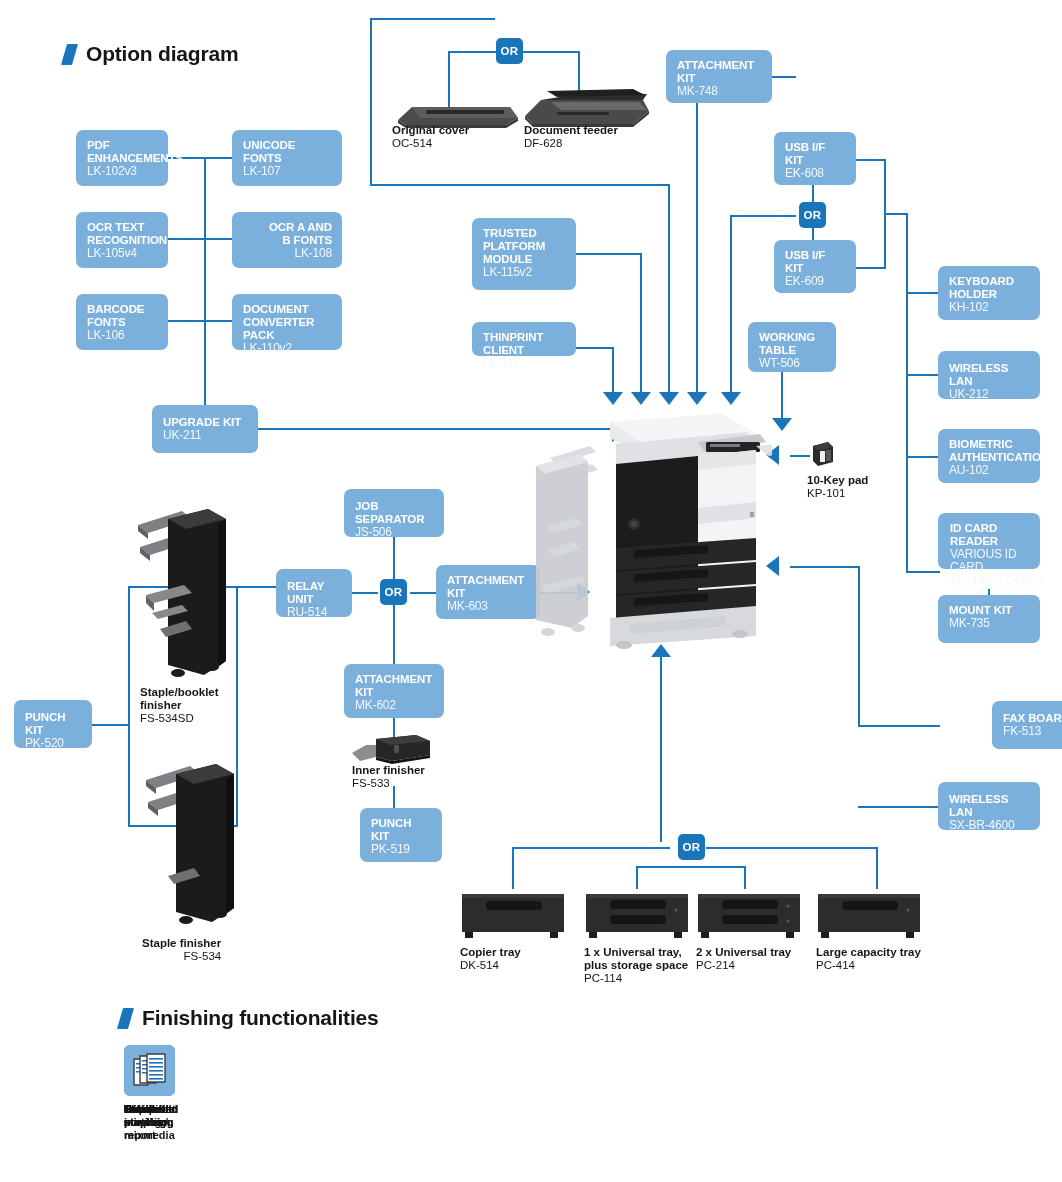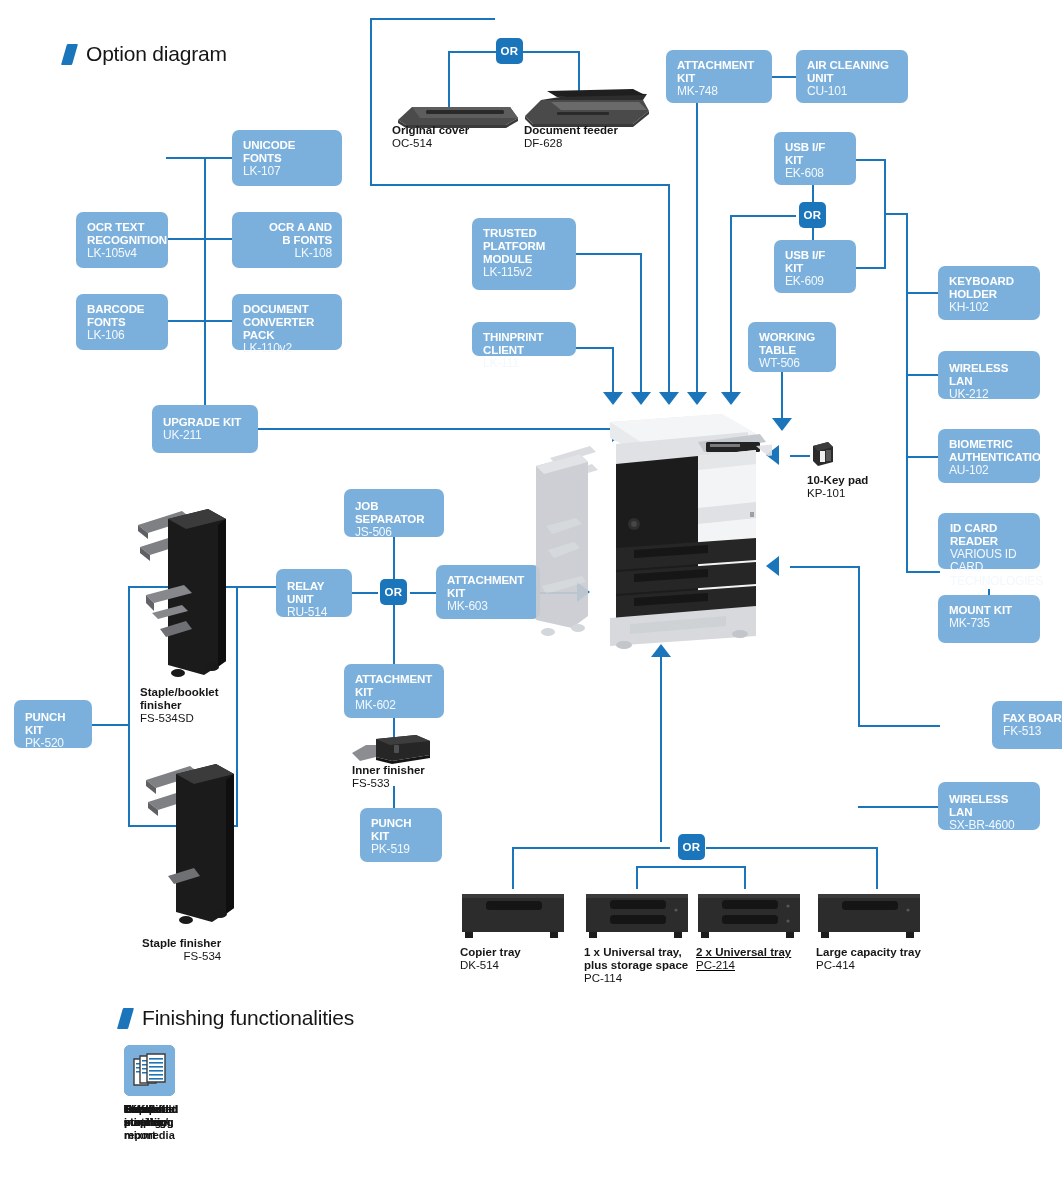--- a/index.html
+++ b/index.html
@@ -3,21 +3,21 @@
 <meta charset="utf-8">
 <style>
   html,body{margin:0;padding:0;background:#ffffff;}
   body{font-family:"Liberation Sans", sans-serif;}
   #page{position:relative;width:1062px;height:1182px;background:#fff;overflow:hidden;}
 
   
   .sec-head{position:absolute;display:flex;align-items:center;gap:11px;}
   .sec-mark{width:11px;height:21px;background:#1b75bb;
             transform:skewX(-16deg);border-radius:1px;}
-  .sec-title{font-size:21px;font-weight:normal;color:#161616;letter-spacing:-0.2px;
+  .sec-title{font-size:21px;font-weight:bold;color:#161616;letter-spacing:-0.2px;
              font-family:"Liberation Sans", sans-serif;white-space:nowrap;}
 
   
   .obox{position:absolute;background:#7cb0dc;border-radius:7px;color:#ffffff;
         box-sizing:border-box;padding:9px 10px 8px 11px;line-height:1.12;}
   .obox .t1{font-size:11.5px;font-weight:bold;letter-spacing:-0.1px;text-transform:uppercase;}
   .obox .t2{font-size:12px;font-weight:normal;color:#f2f8fc;letter-spacing:-0.2px;}
   .obox .t2.upper{text-transform:uppercase;font-weight:normal;}
 
   
@@ -151,20 +151,25 @@
     <div class="arw arw-u" style="left:651px;top:644px;"></div>
     <div class="ln lnh" style="left:512px;top:847px;width:158px;"></div>
     <div class="ln lnh" style="left:706px;top:847px;width:172px;"></div>
     <div class="ln lnv" style="left:512px;top:847px;height:42px;"></div>
     <div class="ln lnv" style="left:876px;top:847px;height:42px;"></div>
     <div class="ln lnh" style="left:636px;top:866px;width:110px;"></div>
     <div class="ln lnv" style="left:636px;top:866px;height:23px;"></div>
     <div class="ln lnv" style="left:744px;top:866px;height:23px;"></div>
   </div>
 
+  <div class="obox" style="left:76px;top:130px;width:92px;height:56px;">
+    <div class="t1" style="white-space:pre-line">PDF
+ENHANCEMENTS</div>
+    <div class="t2">LK-102v3</div>
+  </div>
   <div class="obox" style="left:232px;top:130px;width:110px;height:56px;">
     <div class="t1" style="white-space:pre-line">UNICODE
 FONTS</div>
     <div class="t2">LK-107</div>
   </div>
 
   <div class="obox" style="left:76px;top:212px;width:92px;height:56px;">
     <div class="t1" style="white-space:pre-line">OCR TEXT
 RECOGNITION</div>
     <div class="t2">LK-105v4</div>
@@ -200,25 +205,20 @@
   <div class="obox" style="left:472px;top:322px;width:104px;height:34px;">
     <div class="t1" style="white-space:pre-line">THINPRINT
 CLIENT</div>
     <div class="t2">LK-111</div>
   </div>
 
   <div class="obox" style="left:666px;top:50px;width:106px;height:53px;">
     <div class="t1" style="white-space:pre-line">ATTACHMENT
 KIT</div>
     <div class="t2">MK-748</div>
-  </div>
-  <div class="obox" style="left:796px;top:50px;width:112px;height:53px;">
-    <div class="t1" style="white-space:pre-line">AIR CLEANING
-UNIT</div>
-    <div class="t2">CU-101</div>
   </div>
 
   <div class="obox" style="left:774px;top:132px;width:82px;height:53px;">
     <div class="t1" style="white-space:pre-line">USB I/F
 KIT</div>
     <div class="t2">EK-608</div>
   </div>
   <div class="obox" style="left:774px;top:240px;width:82px;height:53px;">
     <div class="t1" style="white-space:pre-line">USB I/F
 KIT</div>
@@ -478,21 +478,21 @@
       <path d="M2 6 L104 6 L104 44 L2 44 Z" fill="#2c2c2c"></path>
       <path d="M2 6 L104 6 L104 10 L2 10 Z" fill="#3a3a3a"></path>
       <rect x="26" y="12" width="56" height="9" rx="3.5" fill="#151515"></rect>
       <rect x="26" y="27" width="56" height="9" rx="3.5" fill="#151515"></rect>
       <circle cx="92" cy="18" r="1.6" fill="#565656"></circle>
       <circle cx="92" cy="33" r="1.6" fill="#565656"></circle>
       <rect x="5" y="44" width="8" height="6" fill="#1d1d1d"></rect>
       <rect x="90" y="44" width="8" height="6" fill="#1d1d1d"></rect>
     </svg>
   </div>
-  <div class="cap" style="left:696px;top:946px;text-decoration:underline;">
+  <div class="cap" style="left:696px;top:946px;">
     <div class="c1">2 x Universal tray</div>
     <div class="c2">PC-214</div>
   </div>
 
   <div class="dev" style="left:816px;top:888px;">
     <svg width="106" height="54" viewBox="0 0 106 54">
       <path d="M2 6 L104 6 L104 44 L2 44 Z" fill="#2c2c2c"></path>
       <path d="M2 6 L104 6 L104 10 L2 10 Z" fill="#3a3a3a"></path>
       <rect x="26" y="13" width="56" height="9" rx="3.5" fill="#151515"></rect>
       <circle cx="92" cy="22" r="1.6" fill="#565656"></circle>

